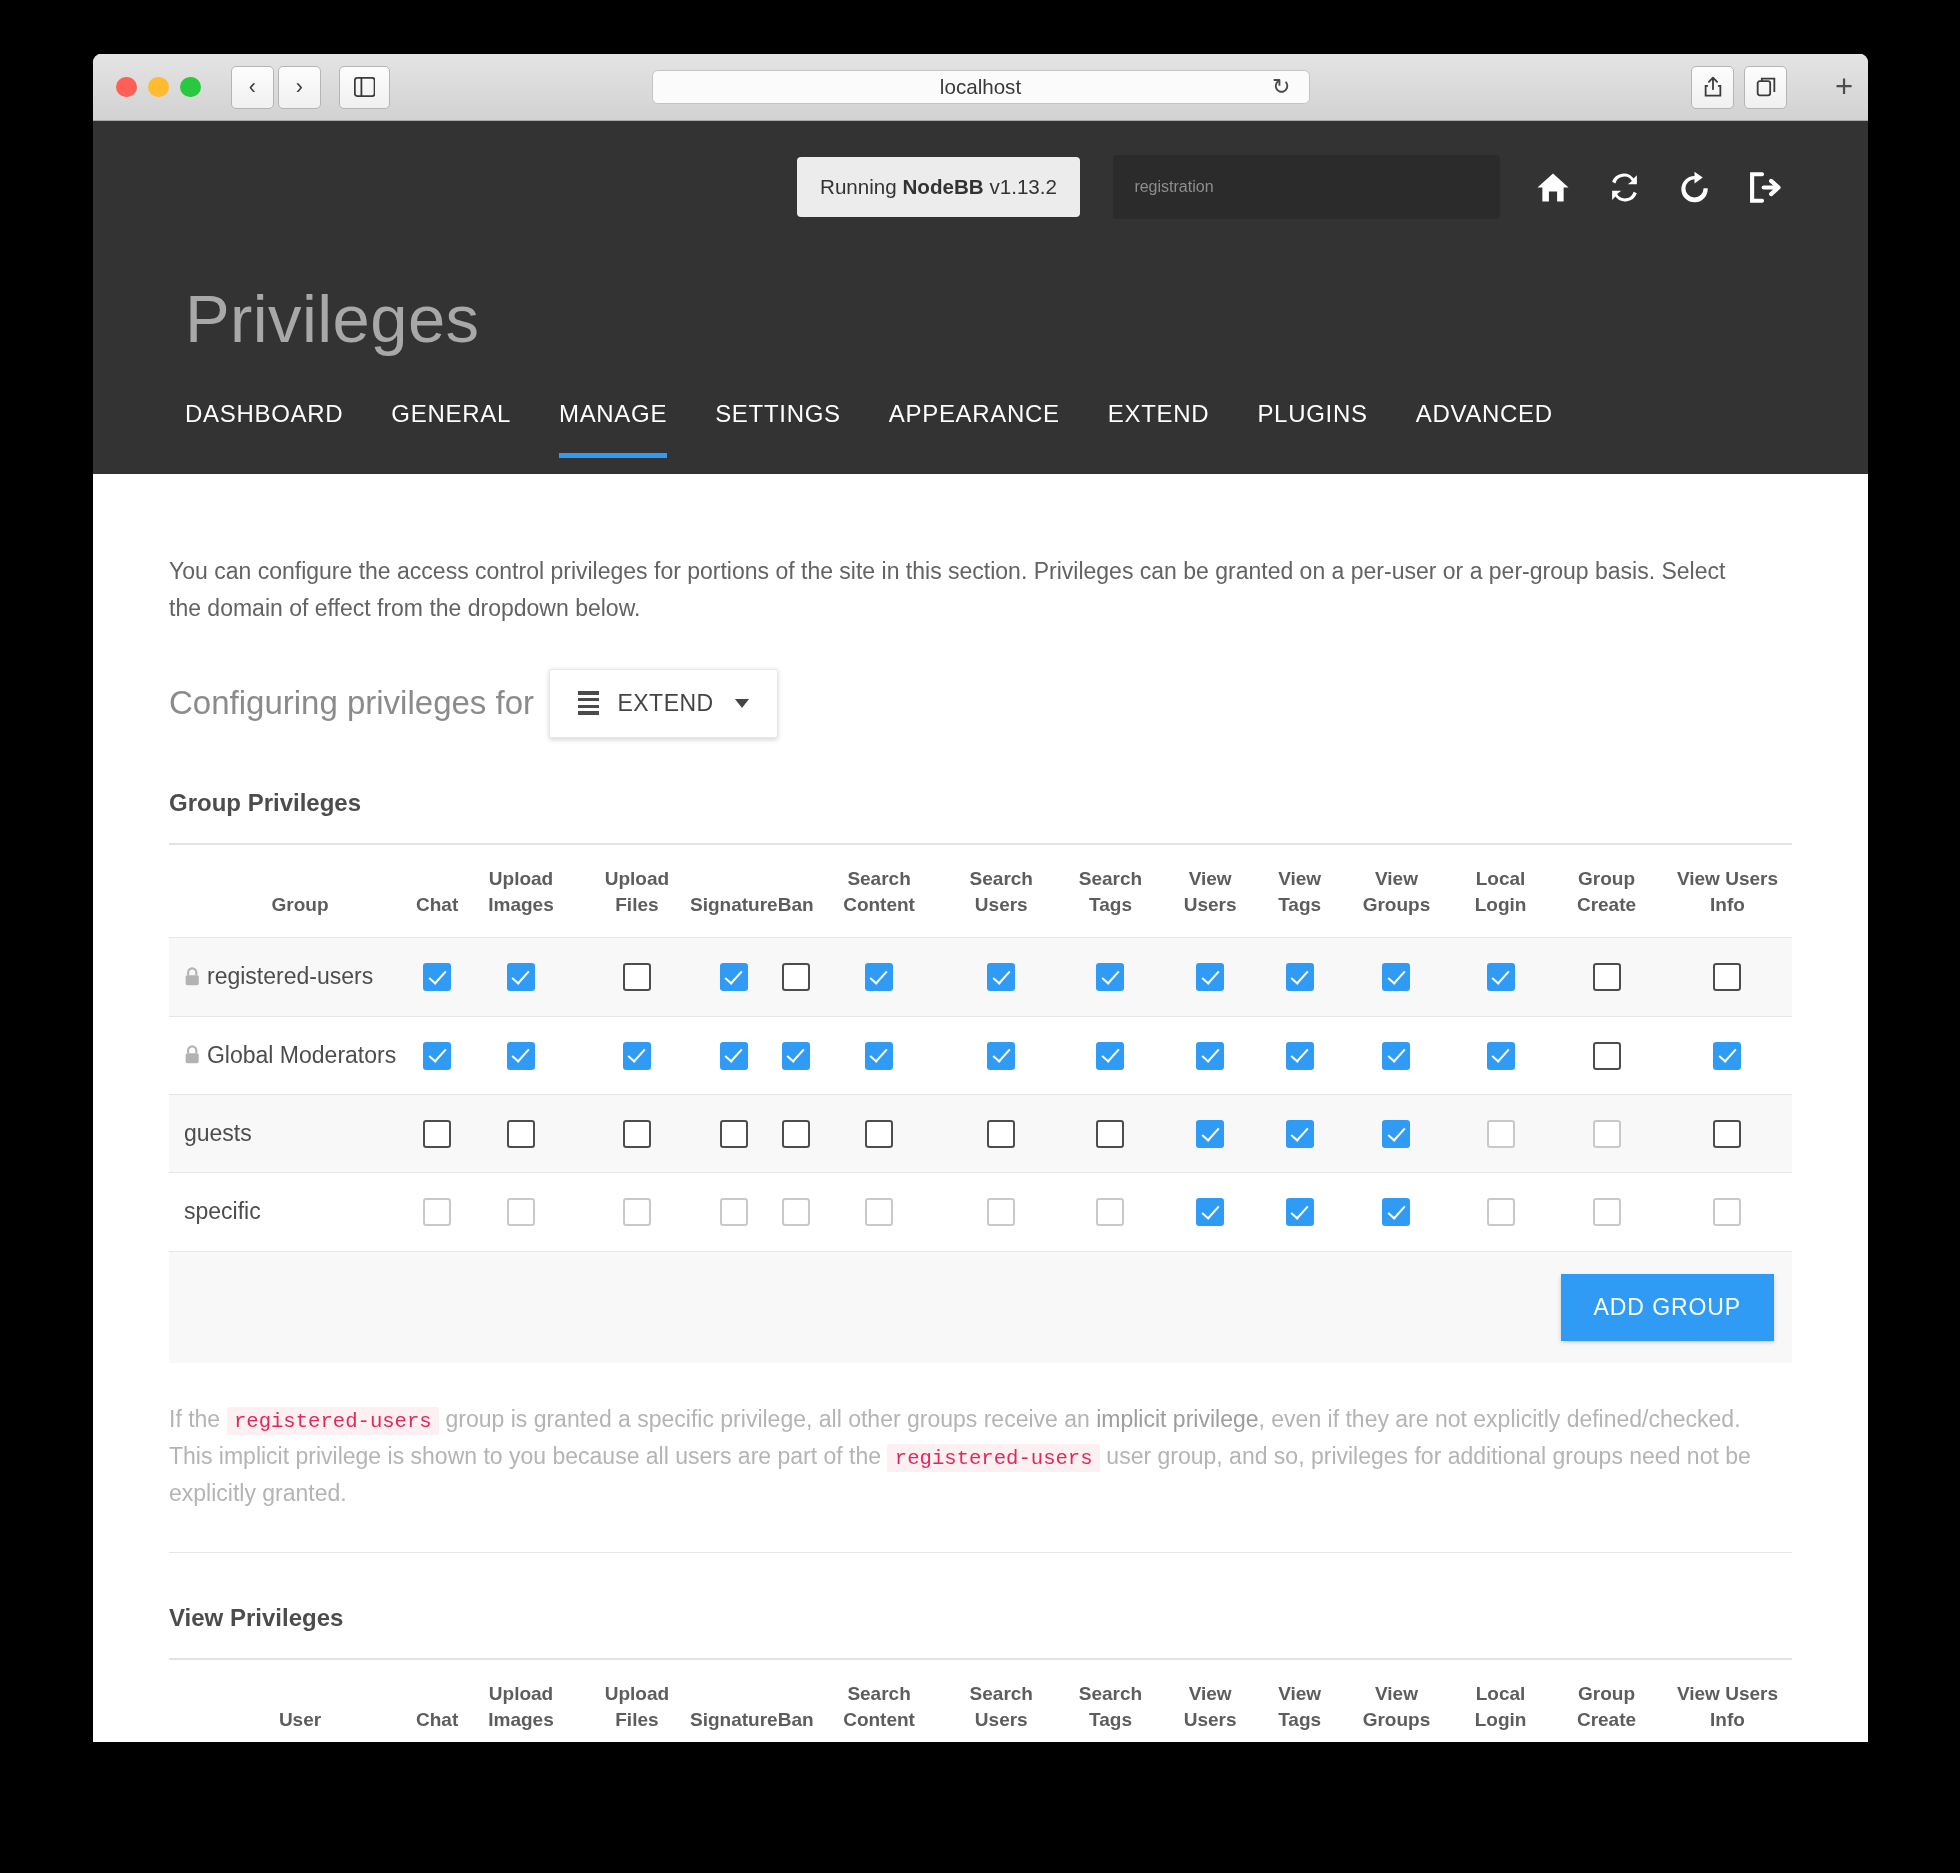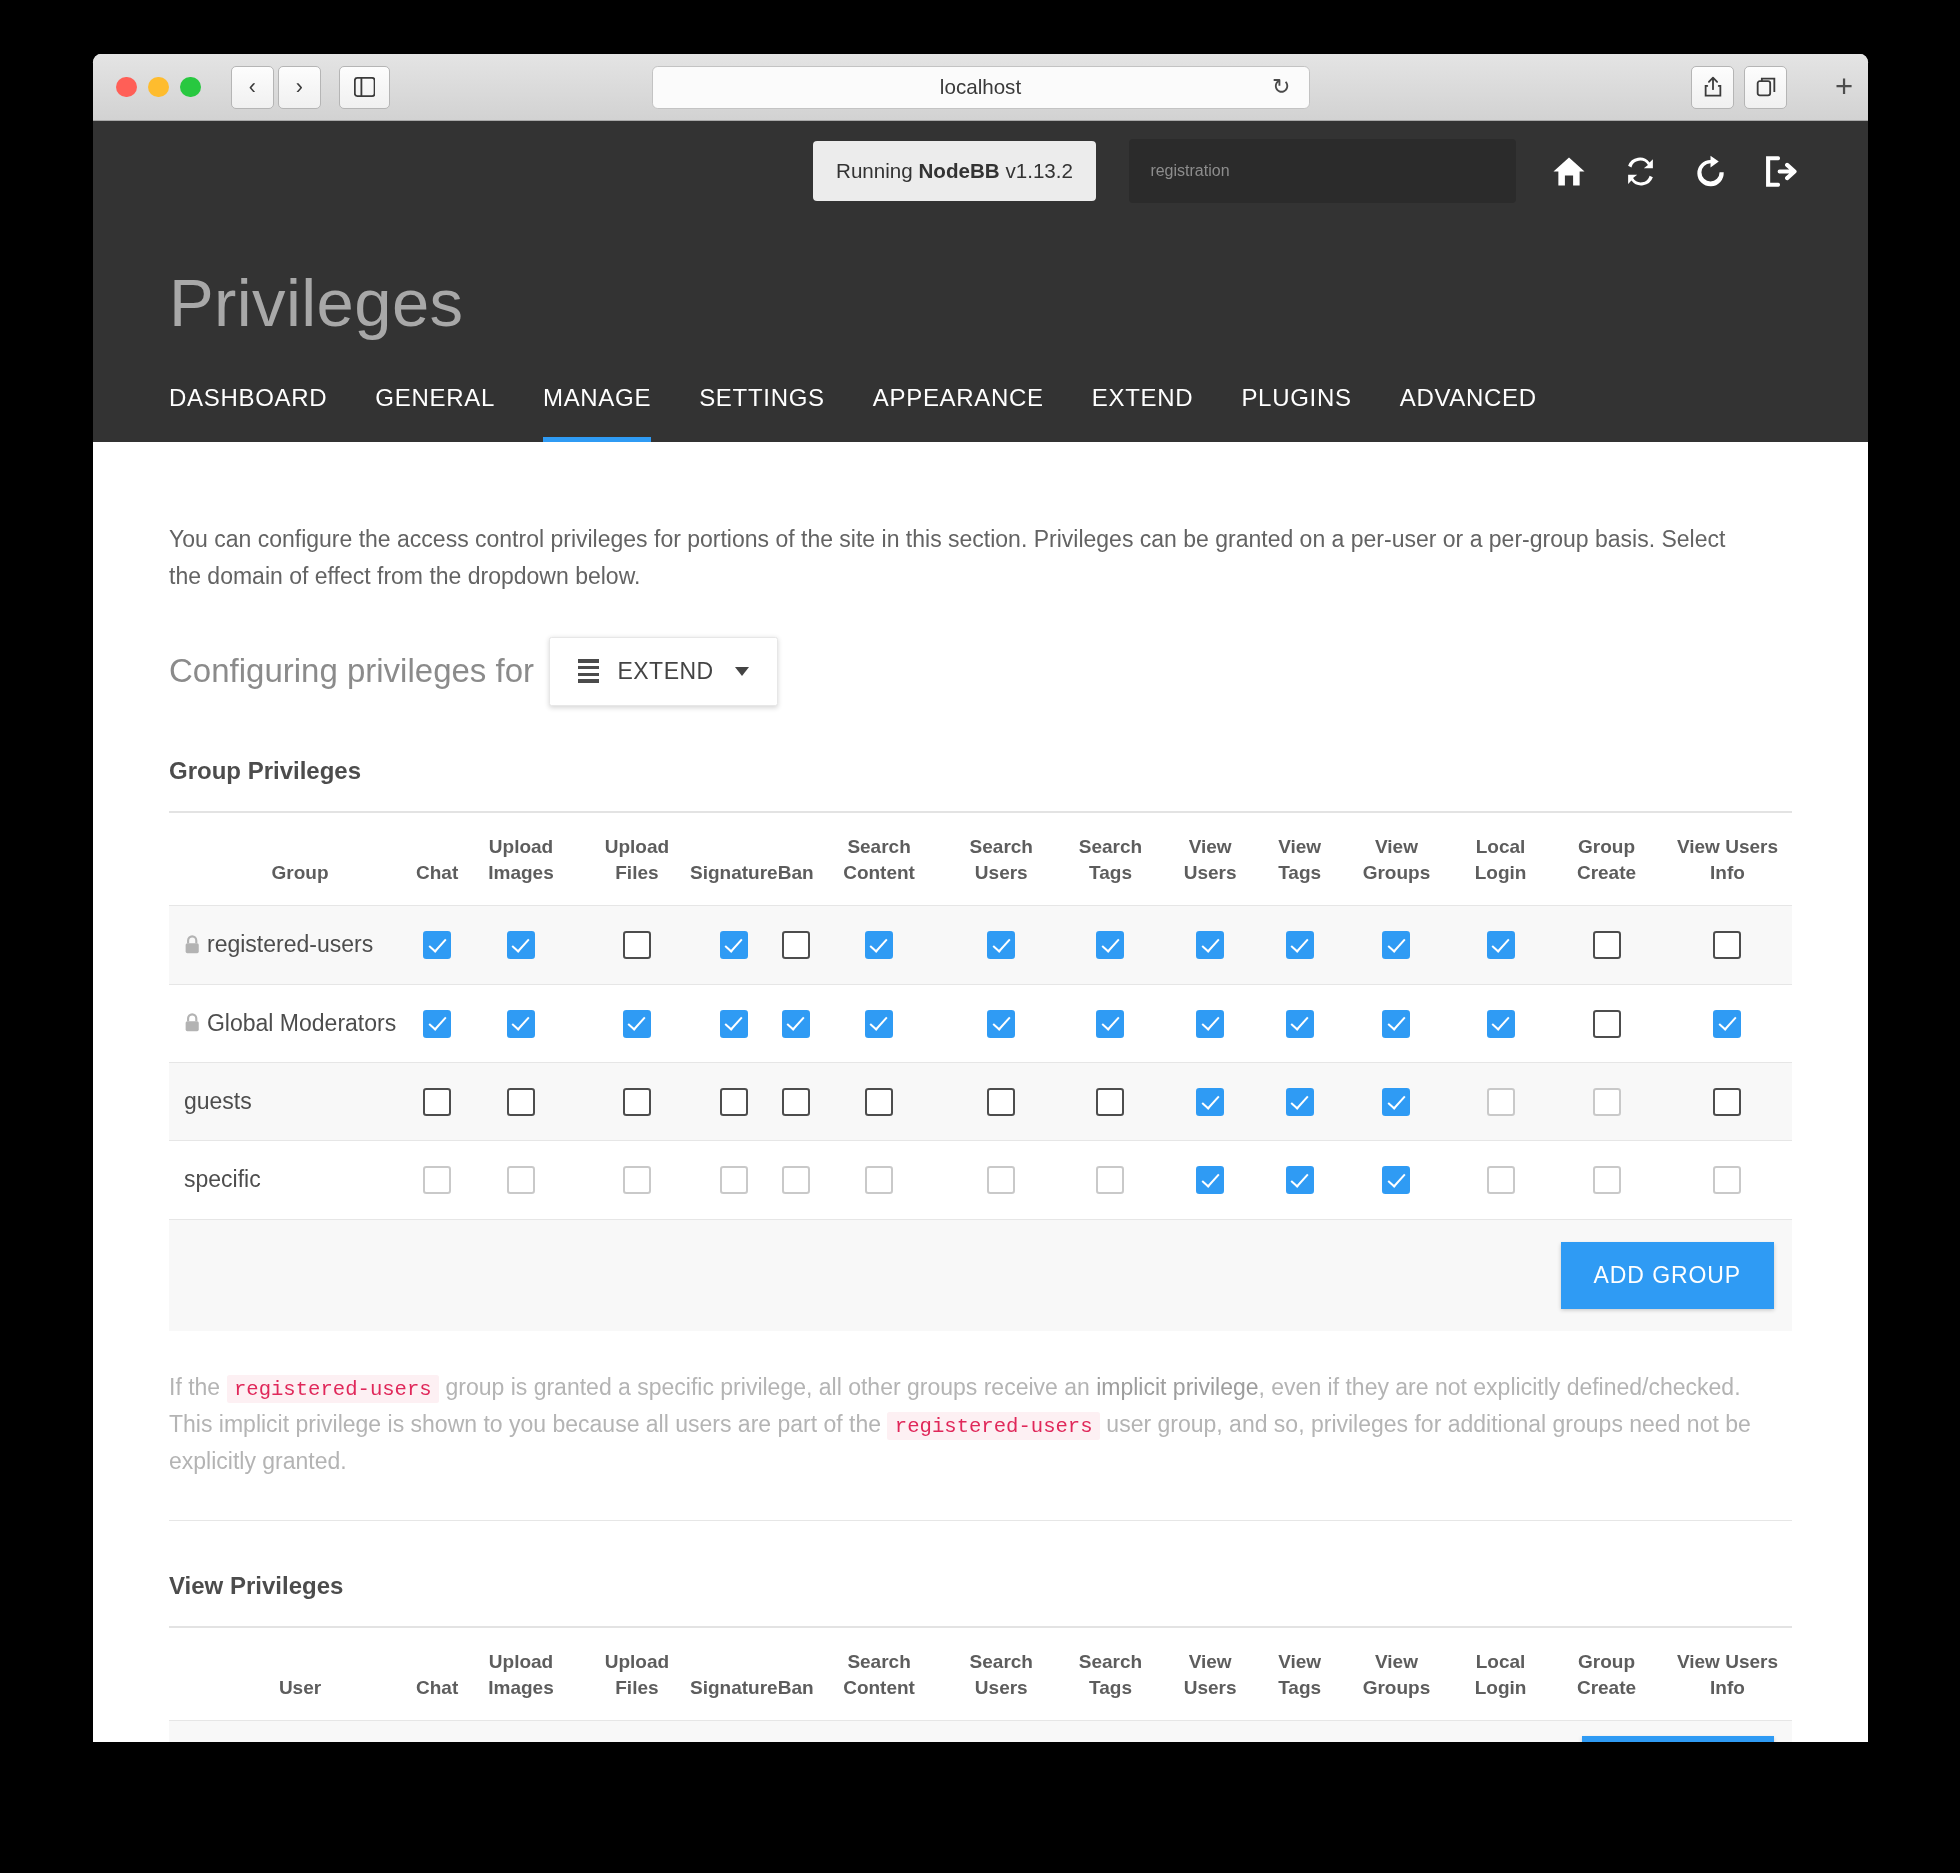--- a/index.html
+++ b/index.html
@@ -41,39 +41,39 @@
     border: 0.8px solid #b5b5b5;
     border-radius: 5px;
     display: flex; align-items: center; justify-content: center;
     color: #3b3b3b; font-size: 21.4px;
   }
   .sidebar-btn { margin-left: 18px; width: 51px; }
 
   .url-bar {
     position: absolute;
     left: 50%; transform: translateX(-50%);
-    width: 658px; height: 43px;
+    width: 658px; height: 34px;
     background: #fbfbfb;
     border: 0.8px solid #c3c3c3;
     border-radius: 5.8px;
     display: flex; align-items: center; justify-content: center;
   }
   .url-text { font-size: 20.6px; color: #3a3a3a; }
   .reload-icon {
     position: absolute; right: 18px; font-size: 22px; color: #4a4a4a;
   }
 
   .right-btns { position: absolute; right: 81px; display: flex; gap: 10px; }
   .newtab-btn {
     position: absolute; right: 15px; top: 50%; transform: translateY(-50%);
     font-size: 31px; color: #4d4d4d; font-weight: 300;
   }
 
   
-  .nbb-header { background: #333; padding: 0; }
+  .nbb-header { background: #333; padding: 16px; }
   .nbb-topbar {
     height: 100px;
     display: flex; align-items: center; justify-content: flex-end;
     padding-right: 70px;
     gap: 0;
   }
   .version-badge {
     background: #ececec; color: #333;
     font-size: 20.6px;
     padding: 18px 23px;

